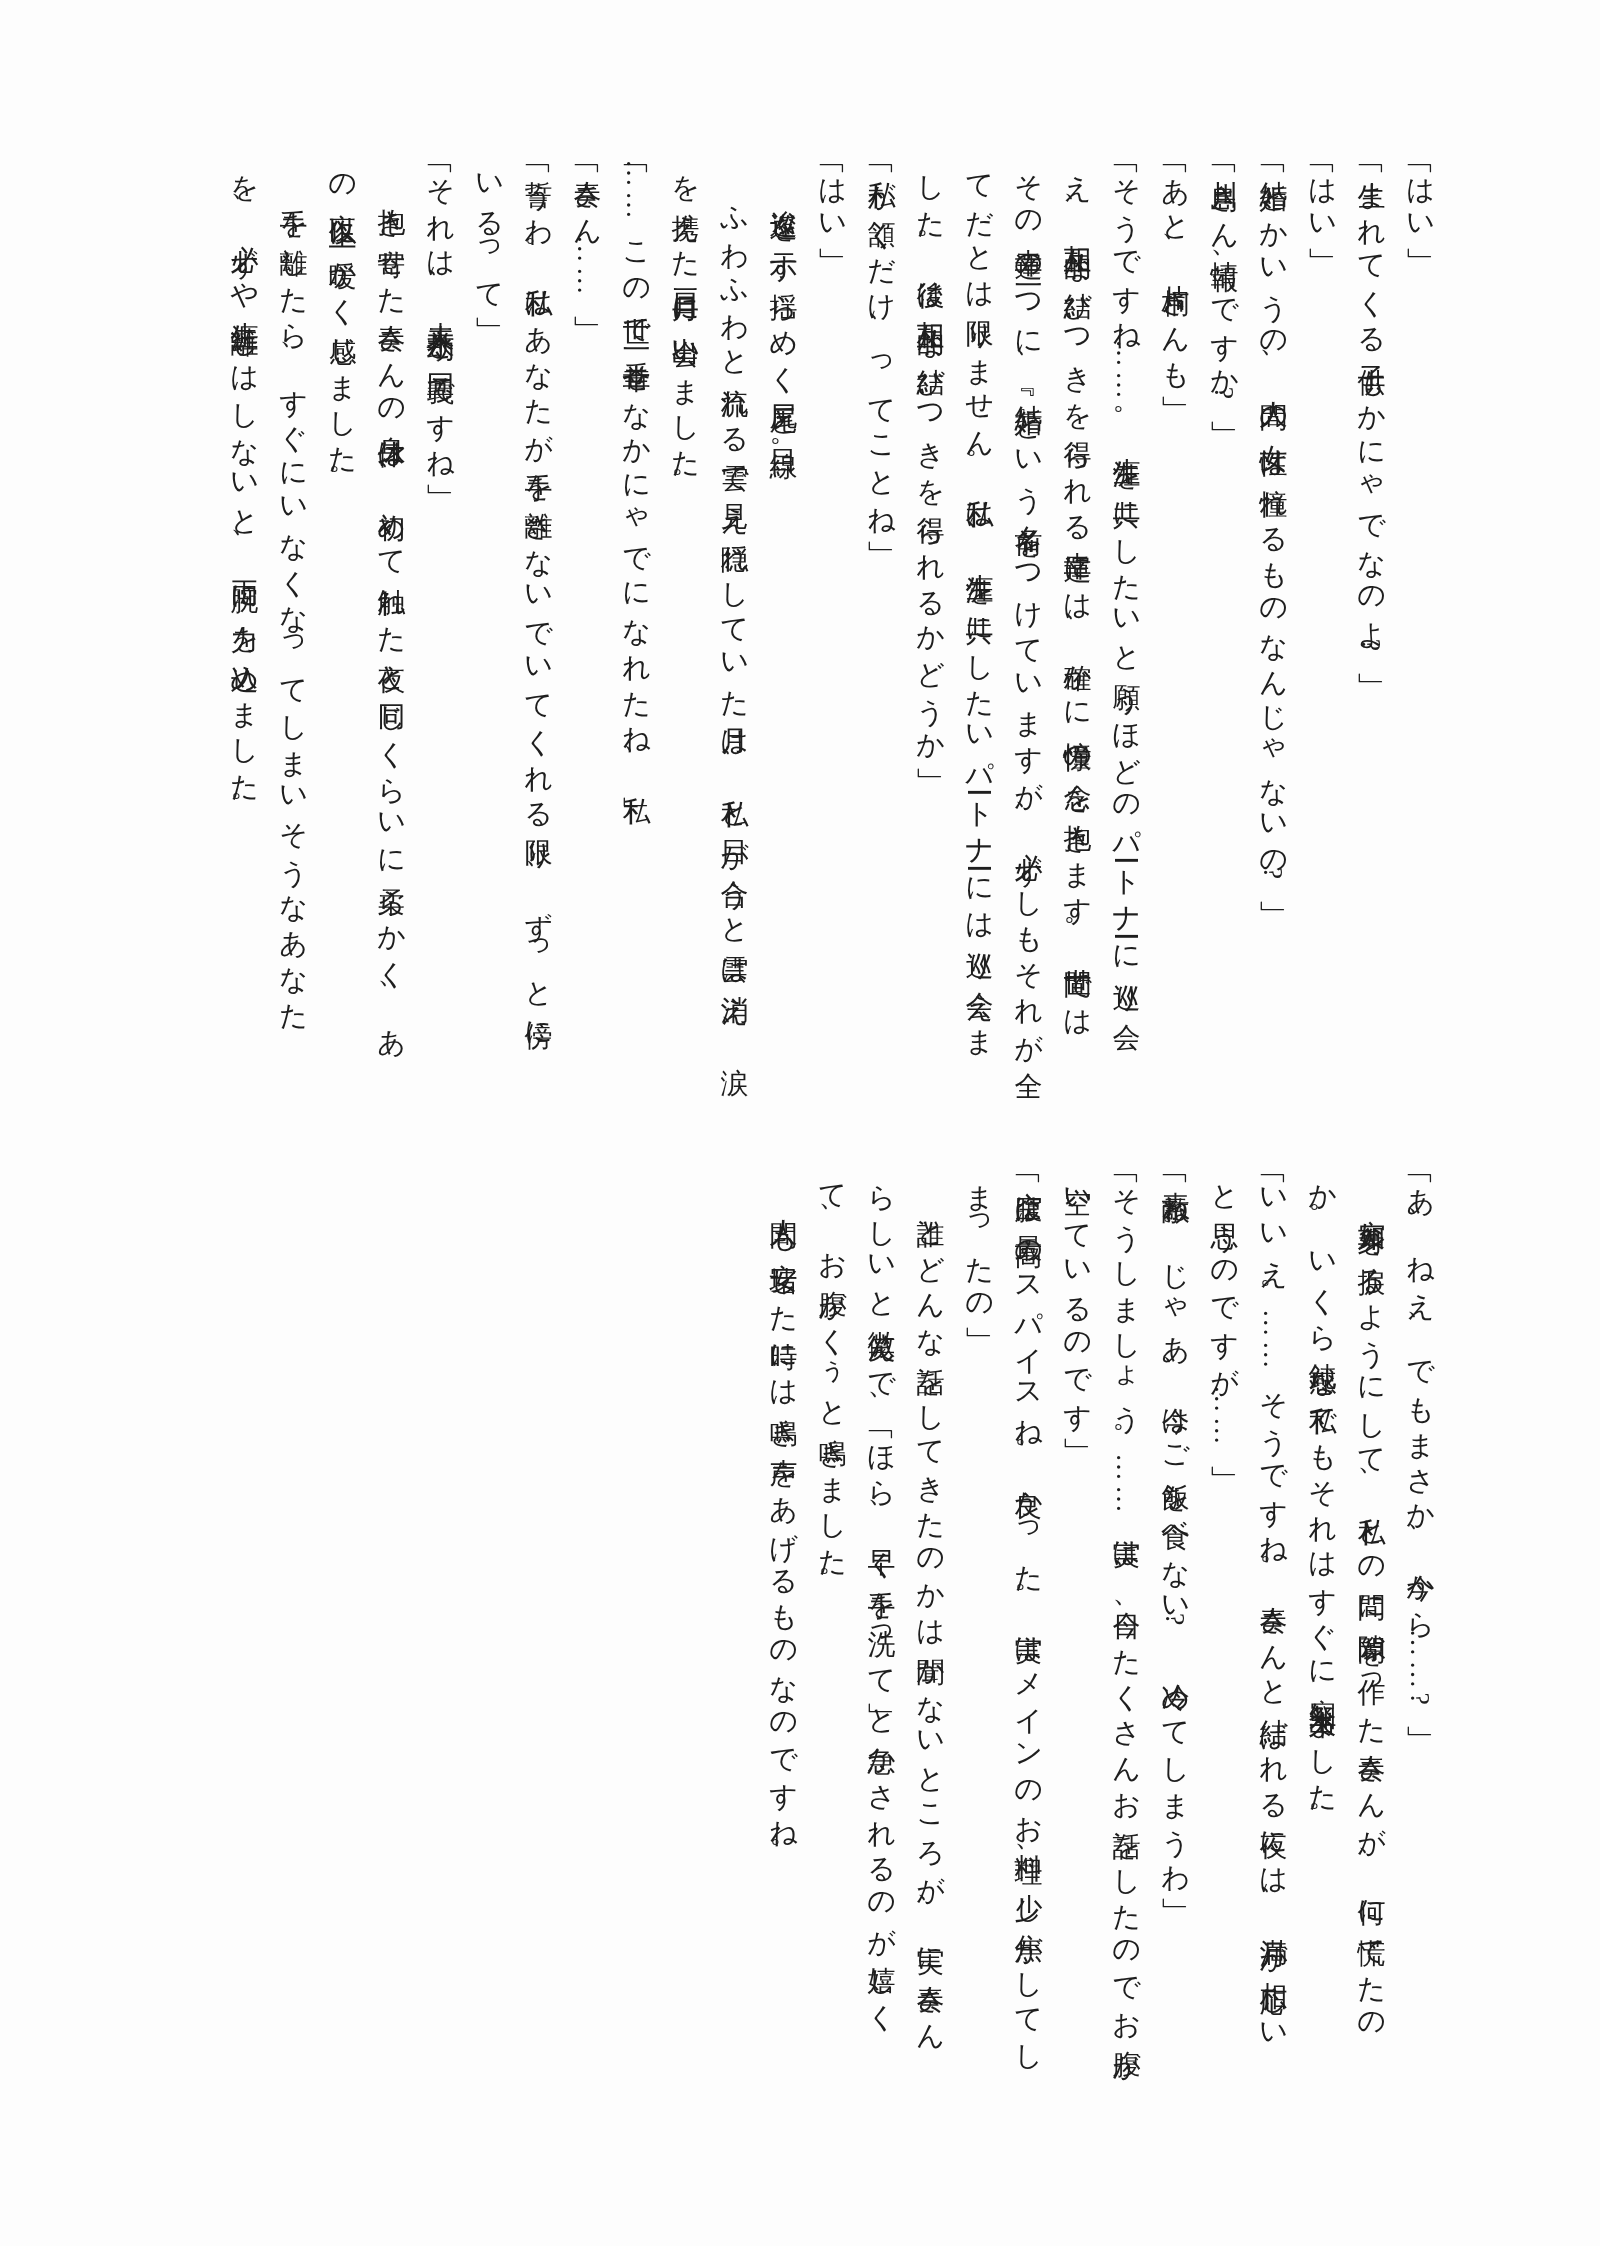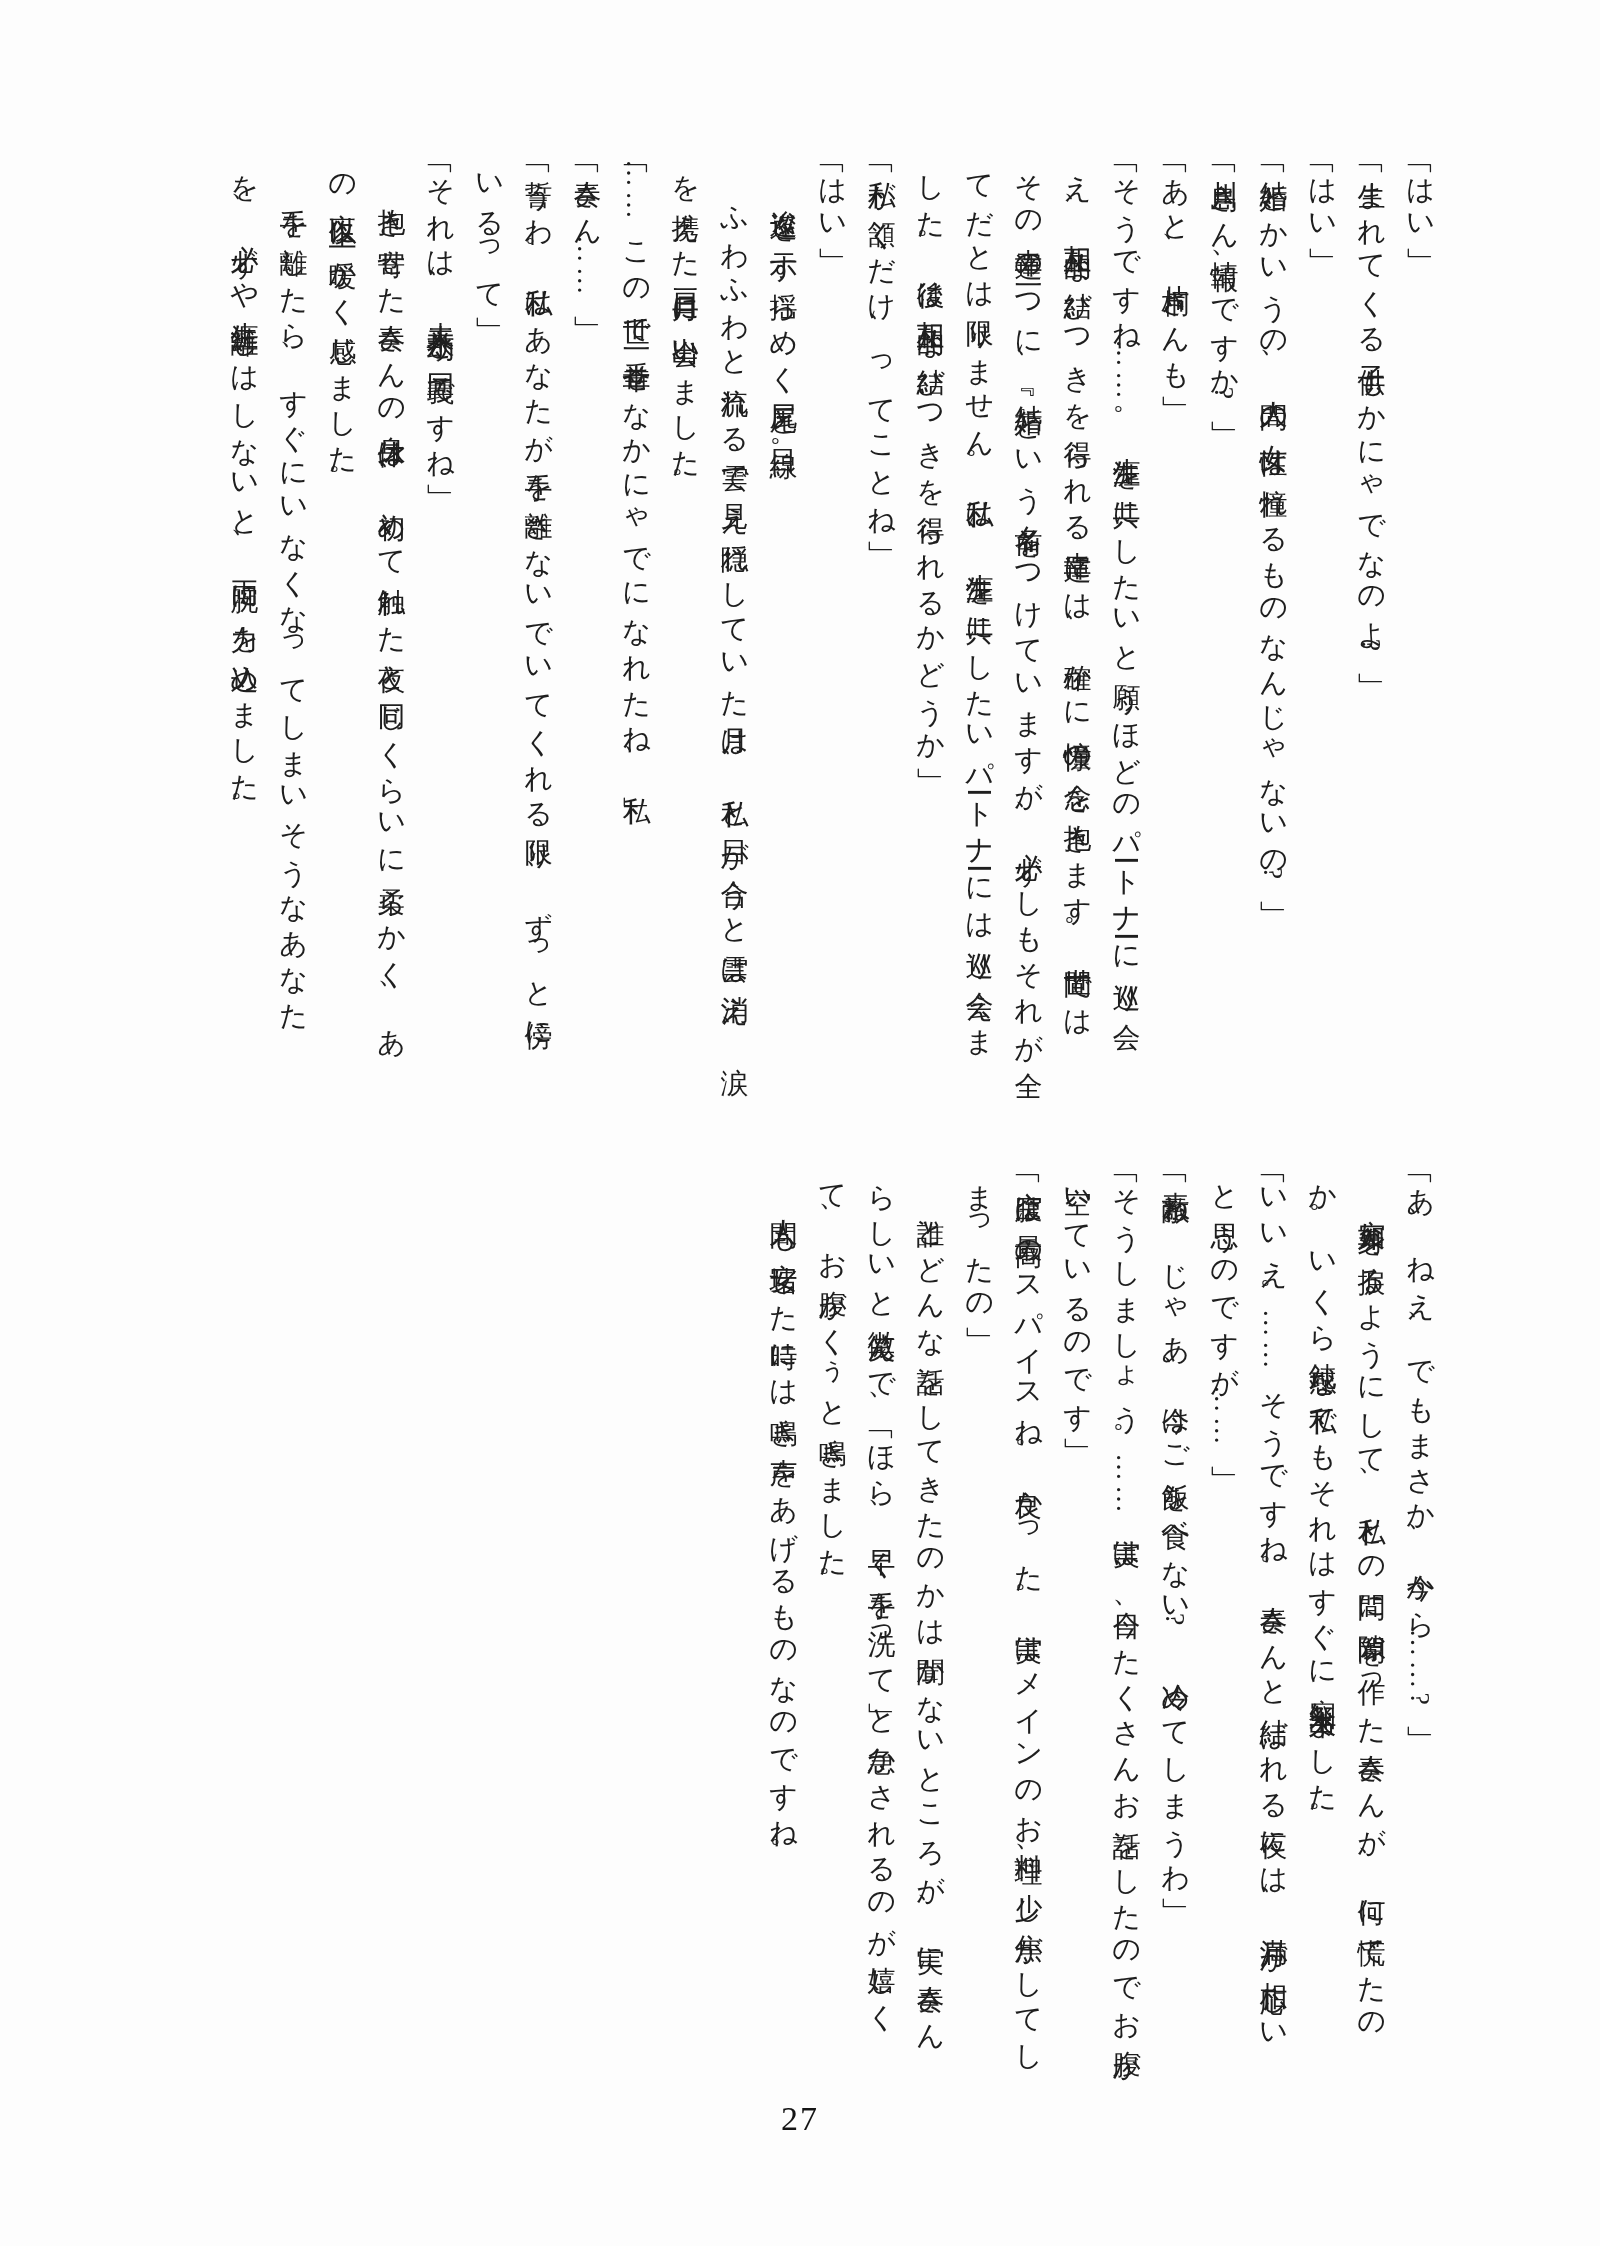--- a/index.html
+++ b/index.html
@@ -81,15 +81,14 @@
     <p>「あ、ねえ、でもまさか、今から……?」</p>
     <p class="indent">突如身を捩るようにして、私との間に隙間を作った奏さんが、何に慌てたのか。いくら鈍感な私でもそれはすぐに察知出来ました。</p>
     <p>「いいえ。……そうですね。奏さんと結ばれる夜には、満月が相応しいと思うのですが……」</p>
     <p>「素敵ね。じゃあ、今はご飯を食べない?　冷めてしまうわ」</p>
     <p>「そうしましょう。……実は、今日、たくさんお話をしたのでお腹が空いているのです」</p>
     <p>「空腹は最高のスパイスね。良かった。実はメインのお料理、少し焦がしてしまったの」</p>
     <p class="indent">誰とどんな話をしてきたのかは聞かないところが、実に奏さんらしいと微笑んで、「ほら、早く手を洗って」と急かされるのが嬉しくて、お腹がくぅと鳴きました。</p>
     <p class="indent">人間も安堵した時には鳴き声をあげるものなのですね。</p>
   </div>
 
-  <div class="page-number">27</div>
 
 </div>
 
 </body></html>

